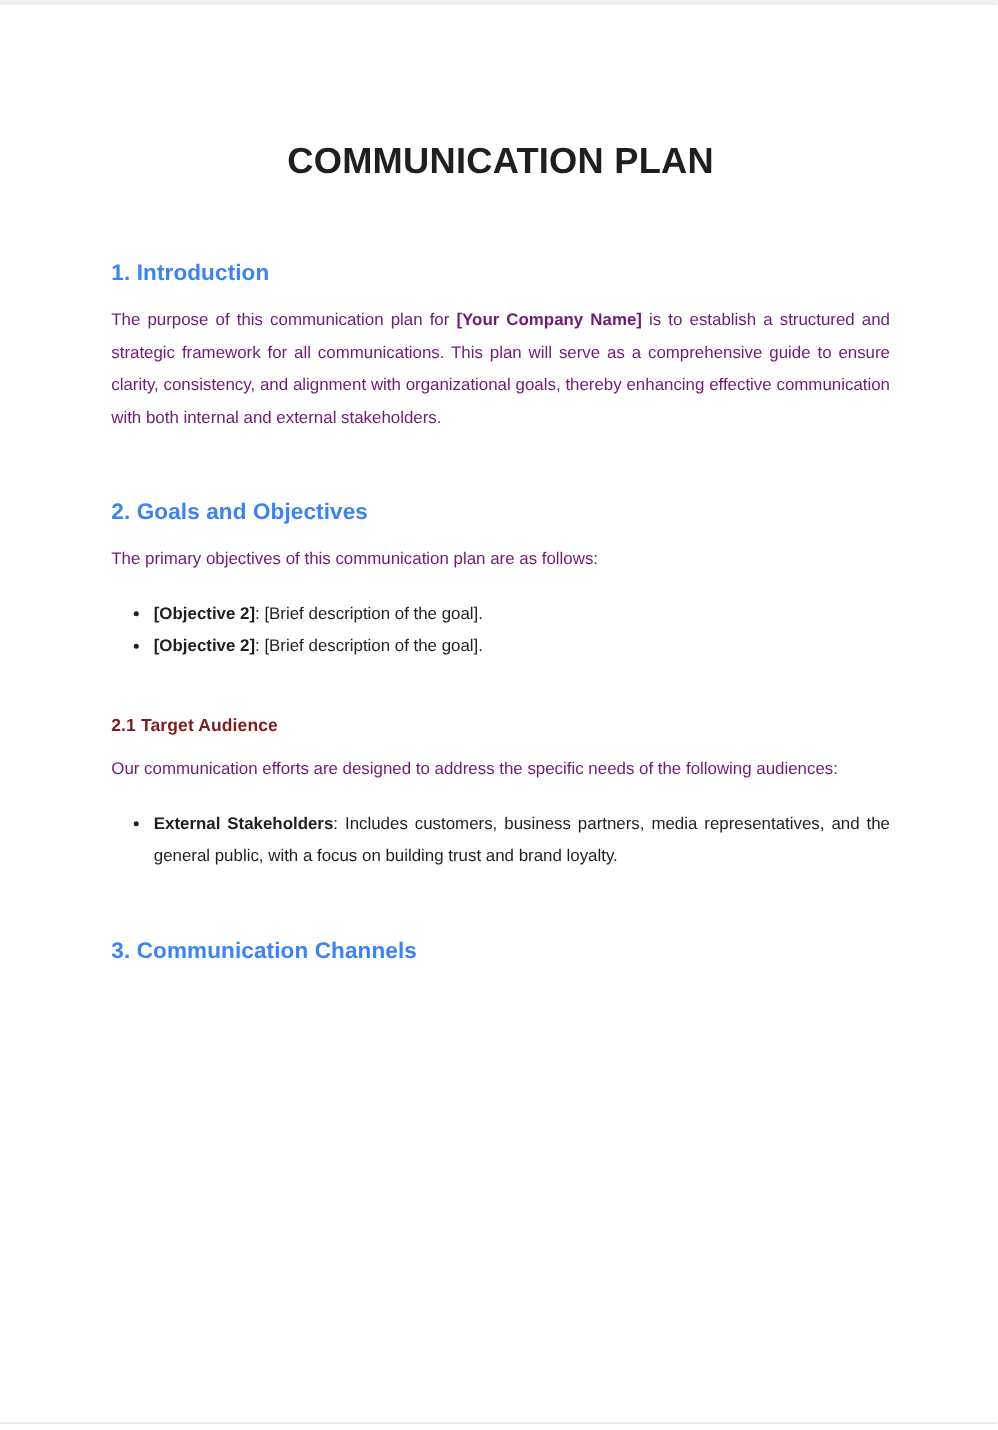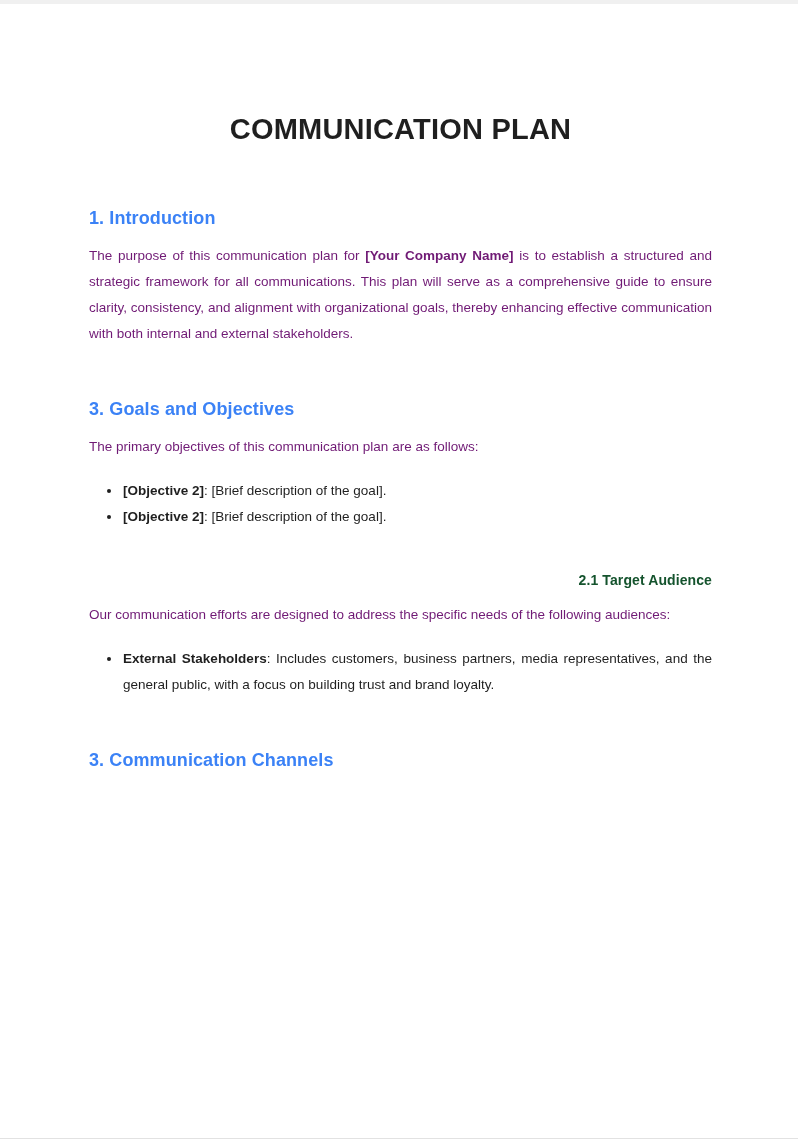--- a/index.html
+++ b/index.html
@@ -65,23 +65,22 @@
     font-weight: bold;
     margin: 0;
     color: #3b82f6;
     letter-spacing: 0.1px;
   }
 
   .sub-heading {
     font-size: 14px;
     font-weight: bold;
     margin: 0;
-    color: #14532d;
+    color: #7f1d1d;
     letter-spacing: 0.1px;
-    text-align: right;
   }
 
   p.body-text {
     font-size: 13.5px;
     line-height: 26px;
     margin: 0;
     color: #701a75;
   }
 
   p.justified {
@@ -145,21 +144,21 @@
     <div class="sp-title-to-s1"></div>
 
     <h2 class="section-heading">1. Introduction</h2>
 
     <div class="sp-h-to-p"></div>
 
     <p class="body-text justified"><span>The purpose of this communication plan for </span><b>[Your Company Name]</b><span> is to establish a structured and strategic framework for all communications. This plan will serve as a comprehensive guide to ensure clarity, consistency, and alignment with organizational goals, thereby enhancing effective communication with both internal and external stakeholders.</span></p>
 
     <div class="sp-p-to-s2"></div>
 
-    <h2 class="section-heading">3. Goals and Objectives</h2>
+    <h2 class="section-heading">2. Goals and Objectives</h2>
 
     <div class="sp-h2-to-p"></div>
 
     <p class="body-text">The primary objectives of this communication plan are as follows:</p>
 
     <div class="sp-p-to-list"></div>
 
     <ul class="bullets">
       <li><b>[Objective 2]</b><span>: [Brief description of the goal].</span></li>
       <li><b>[Objective 2]</b><span>: [Brief description of the goal].</span></li>

